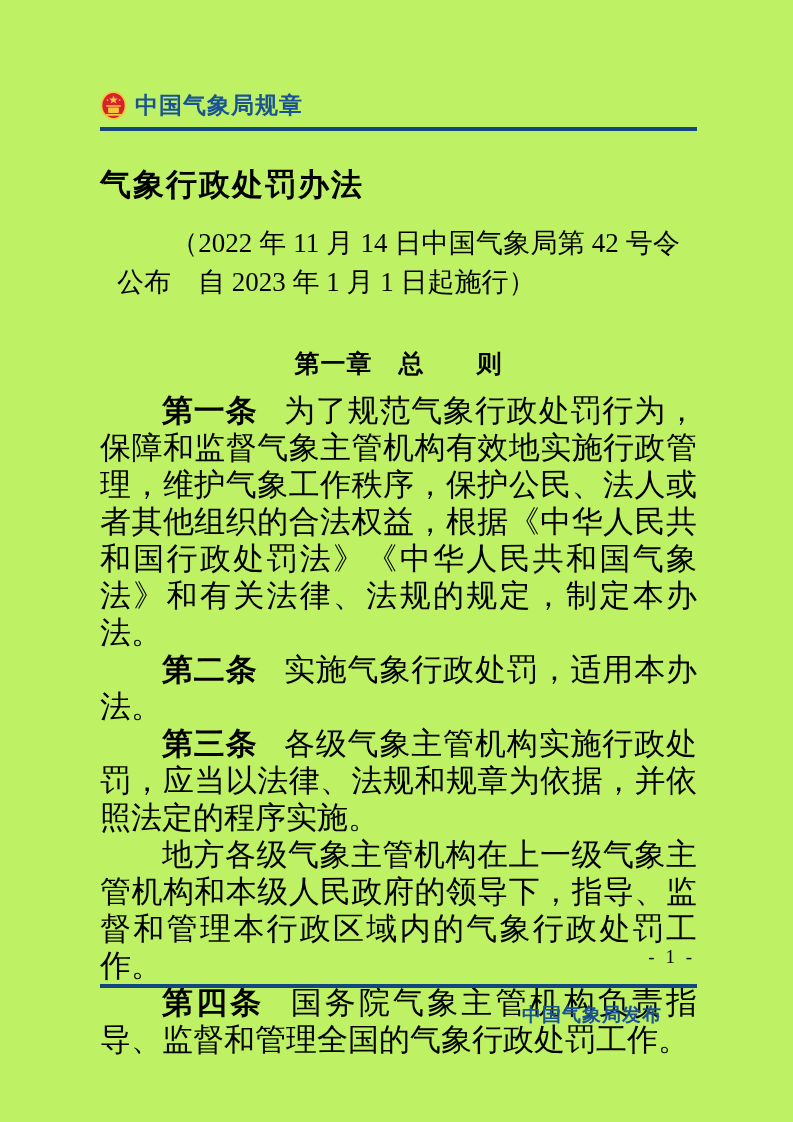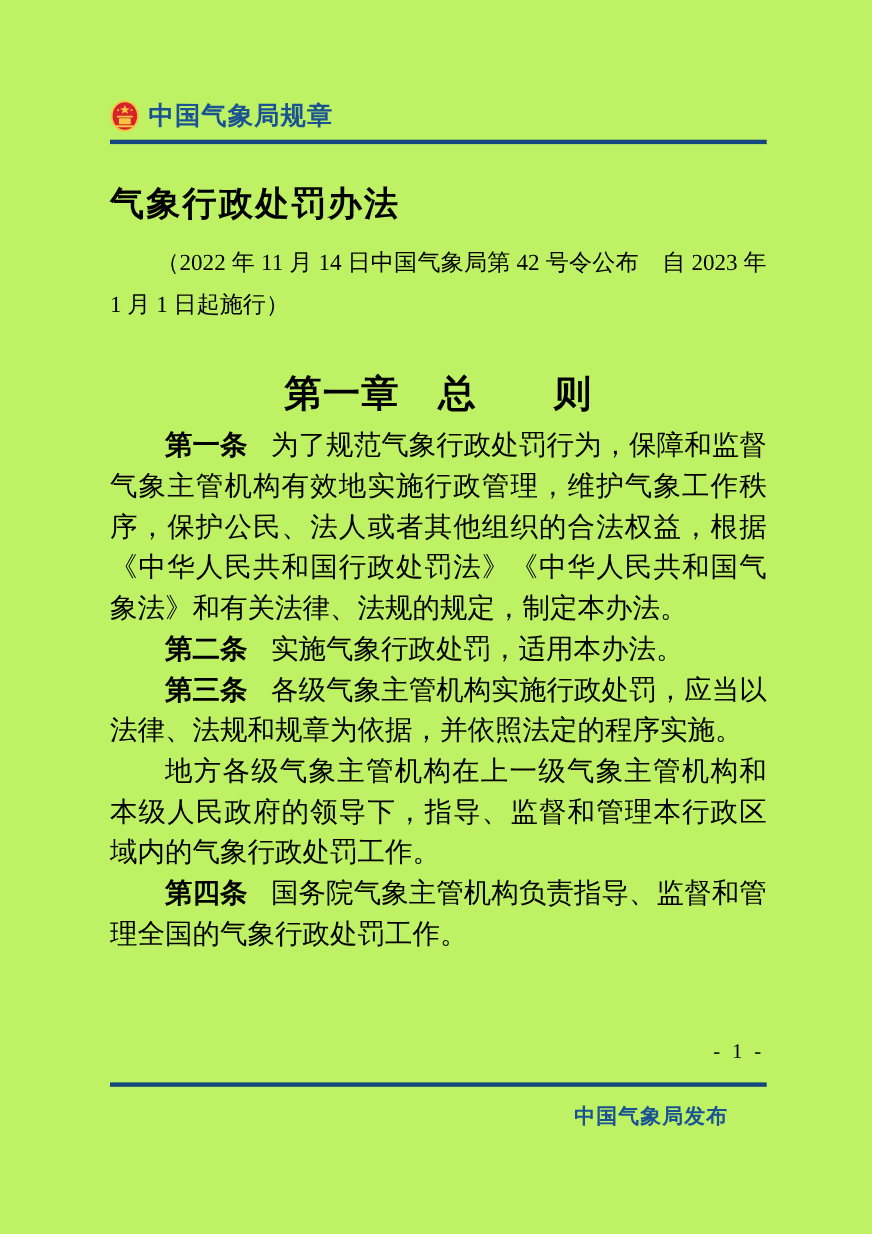--- a/index.html
+++ b/index.html
@@ -53,39 +53,39 @@
   }
   .doc-title {
     margin: 0 0 12px 0;
     text-align: left;
     font-size: 31px;
     font-weight: 600;
     line-height: 44px;
     letter-spacing: 2px;
   }
   .pub-notice {
-    margin: 0;
-    font-size: 21px;
+    margin: 17px;
+    font-size: 27px;
     line-height: 39px;
     text-indent: 2em;
     text-align: justify;
     text-justify: inter-character;
   }
   .chapter-heading {
     margin: 46px 0 14px 0;
     text-align: center;
     font-family: "Liberation Sans", "DejaVu Sans", sans-serif;
-    font-size: 34px;
+    font-size: 25px;
     font-weight: bold;
     line-height: 30px;
     letter-spacing: 1px;
   }
   .para {
     margin: 0;
-    font-size: 25px;
+    font-size: 31px;
     line-height: 37px;
     text-indent: 2em;
     text-align: justify;
     text-justify: inter-character;
   }
   .article-lead:not(:empty) {
     font-family: "Liberation Sans", "DejaVu Sans", sans-serif;
     font-weight: bold;
     margin-right: 0.85em;
   }

